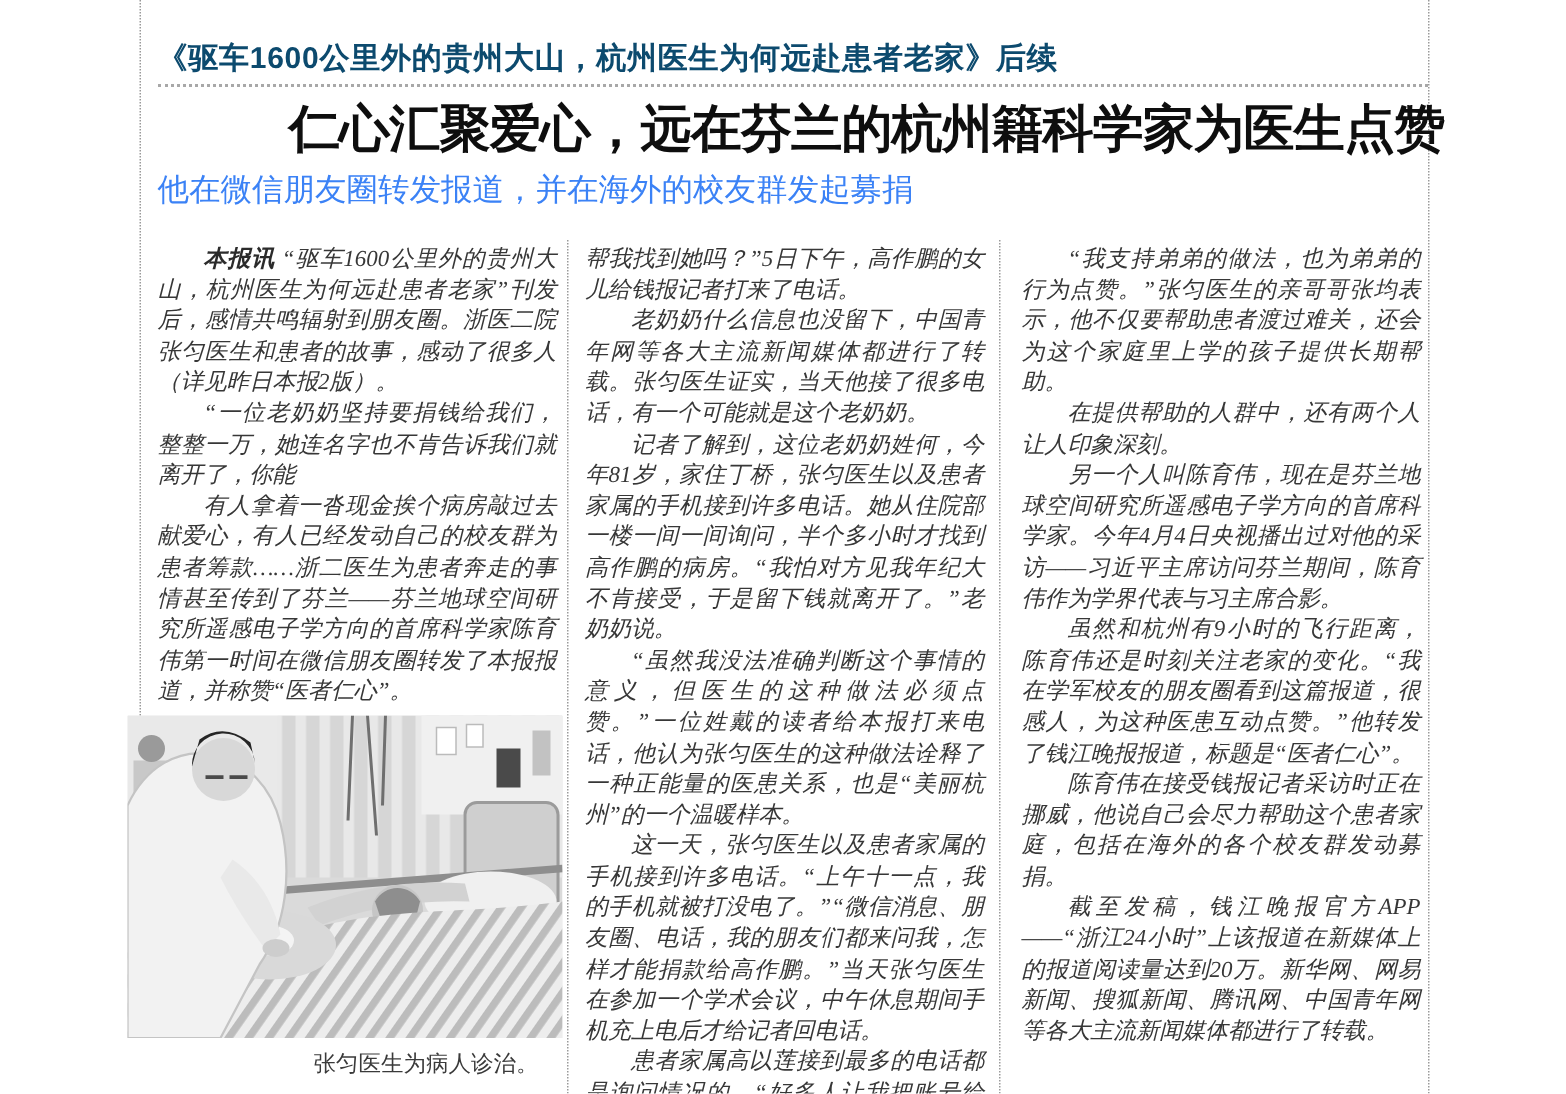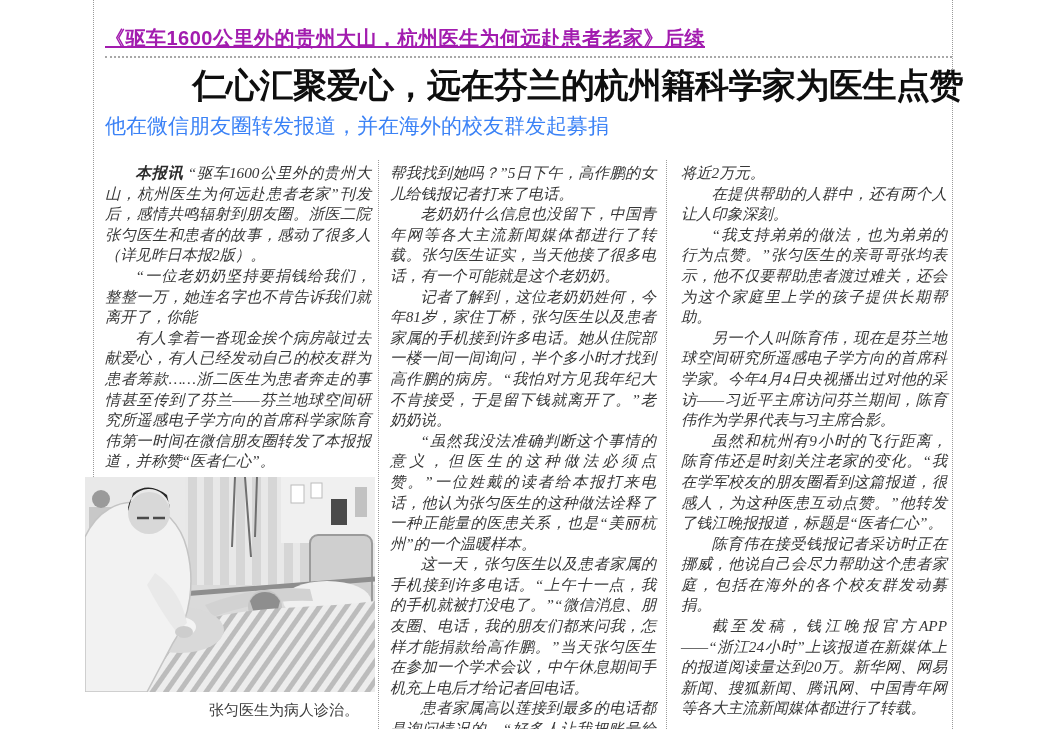--- a/index.html
+++ b/index.html
@@ -8,23 +8,22 @@
     font-family:"Liberation Sans", sans-serif; overflow:hidden; color:#222;
   }
   .v-rule { position:absolute; width:0; border-left:1px dotted #9a9a9a; }
   #left-rule  { left:93px;  top:0; height:477px; }
   #right-rule { left:952px; top:0; height:729px; }
   #colsep-1   { left:378px; top:160px; height:569px; }
   #colsep-2   { left:666px; top:160px; height:569px; }
 
   #kicker {
     position:absolute; left:105px; top:25px; width:843px;
-    font-size:20px; font-weight:bold; color:#a21caf; letter-spacing:.5px;
+    font-size:20px; font-weight:bold; color:#0c4a6e; letter-spacing:.5px;
     white-space:nowrap;
-    text-decoration:underline;
   }
   #kicker-rule { position:absolute; left:105px; top:56px; width:847px; height:0;
     border-top:2px dotted #a8a8a8; }
   #headline-title {
     position:absolute; left:103px; top:63px; width:860px;
     font-size:34px; font-weight:900; color:#0e0e0e; letter-spacing:-0.5px;
     white-space:nowrap;
     text-align:right;
   }
   #headline-subtitle {
@@ -73,23 +72,22 @@
   </div>
 <div class="col" id="col-2">
     <p class="noindent">帮我找到她吗？”5日下午，高作鹏的女儿给钱报记者打来了电话。</p>
     <p>老奶奶什么信息也没留下，中国青年网等各大主流新闻媒体都进行了转载。张匀医生证实，当天他接了很多电话，有一个可能就是这个老奶奶。</p>
     <p>记者了解到，这位老奶奶姓何，今年81岁，家住丁桥，张匀医生以及患者家属的手机接到许多电话。她从住院部一楼一间一间询问，半个多小时才找到高作鹏的病房。“我怕对方见我年纪大不肯接受，于是留下钱就离开了。”老奶奶说。</p>
     <p>“虽然我没法准确判断这个事情的意义，但医生的这种做法必须点赞。”一位姓戴的读者给本报打来电话，他认为张匀医生的这种做法诠释了一种正能量的医患关系，也是“美丽杭州”的一个温暖样本。</p>
     <p>这一天，张匀医生以及患者家属的手机接到许多电话。“上午十一点，我的手机就被打没电了。”“微信消息、朋友圈、电话，我的朋友们都来问我，怎样才能捐款给高作鹏。”当天张匀医生在参加一个学术会议，中午休息期间手机充上电后才给记者回电话。</p>
     <p>患者家属高以莲接到最多的电话都是询问情况的。“好多人让我把账号给他，我问名字，他们都不说。” 大女儿告诉记者，一个上午，她的支付宝账号和微信里被人陆续转进</p>
   </div>
 <div class="col" id="col-3">
-<p class="noindent">将近2万元。</p>
+    <p>“我支持弟弟的做法，也为弟弟的行为点赞。”张匀医生的亲哥哥张均表示，他不仅要帮助患者渡过难关，还会为这个家庭里上学的孩子提供长期帮助。</p>
     <p>在提供帮助的人群中，还有两个人让人印象深刻。</p>
-    <p>“我支持弟弟的做法，也为弟弟的行为点赞。”张匀医生的亲哥哥张均表示，他不仅要帮助患者渡过难关，还会为这个家庭里上学的孩子提供长期帮助。</p>
     <p>另一个人叫陈育伟，现在是芬兰地球空间研究所遥感电子学方向的首席科学家。今年4月4日央视播出过对他的采访——习近平主席访问芬兰期间，陈育伟作为学界代表与习主席合影。</p>
     <p>虽然和杭州有9小时的飞行距离，陈育伟还是时刻关注老家的变化。“我在学军校友的朋友圈看到这篇报道，很感人，为这种医患互动点赞。”他转发了钱江晚报报道，标题是“医者仁心”。</p>
     <p>陈育伟在接受钱报记者采访时正在挪威，他说自己会尽力帮助这个患者家庭，包括在海外的各个校友群发动募捐。</p>
     <p>截至发稿，钱江晚报官方APP——“浙江24小时”上该报道在新媒体上的报道阅读量达到20万。新华网、网易新闻、搜狐新闻、腾讯网、中国青年网等各大主流新闻媒体都进行了转载。</p>
   </div>
 
 <div id="photo-block">
   <figure>
     <svg width="290" height="215" viewBox="0 0 290 215">
       <defs>

